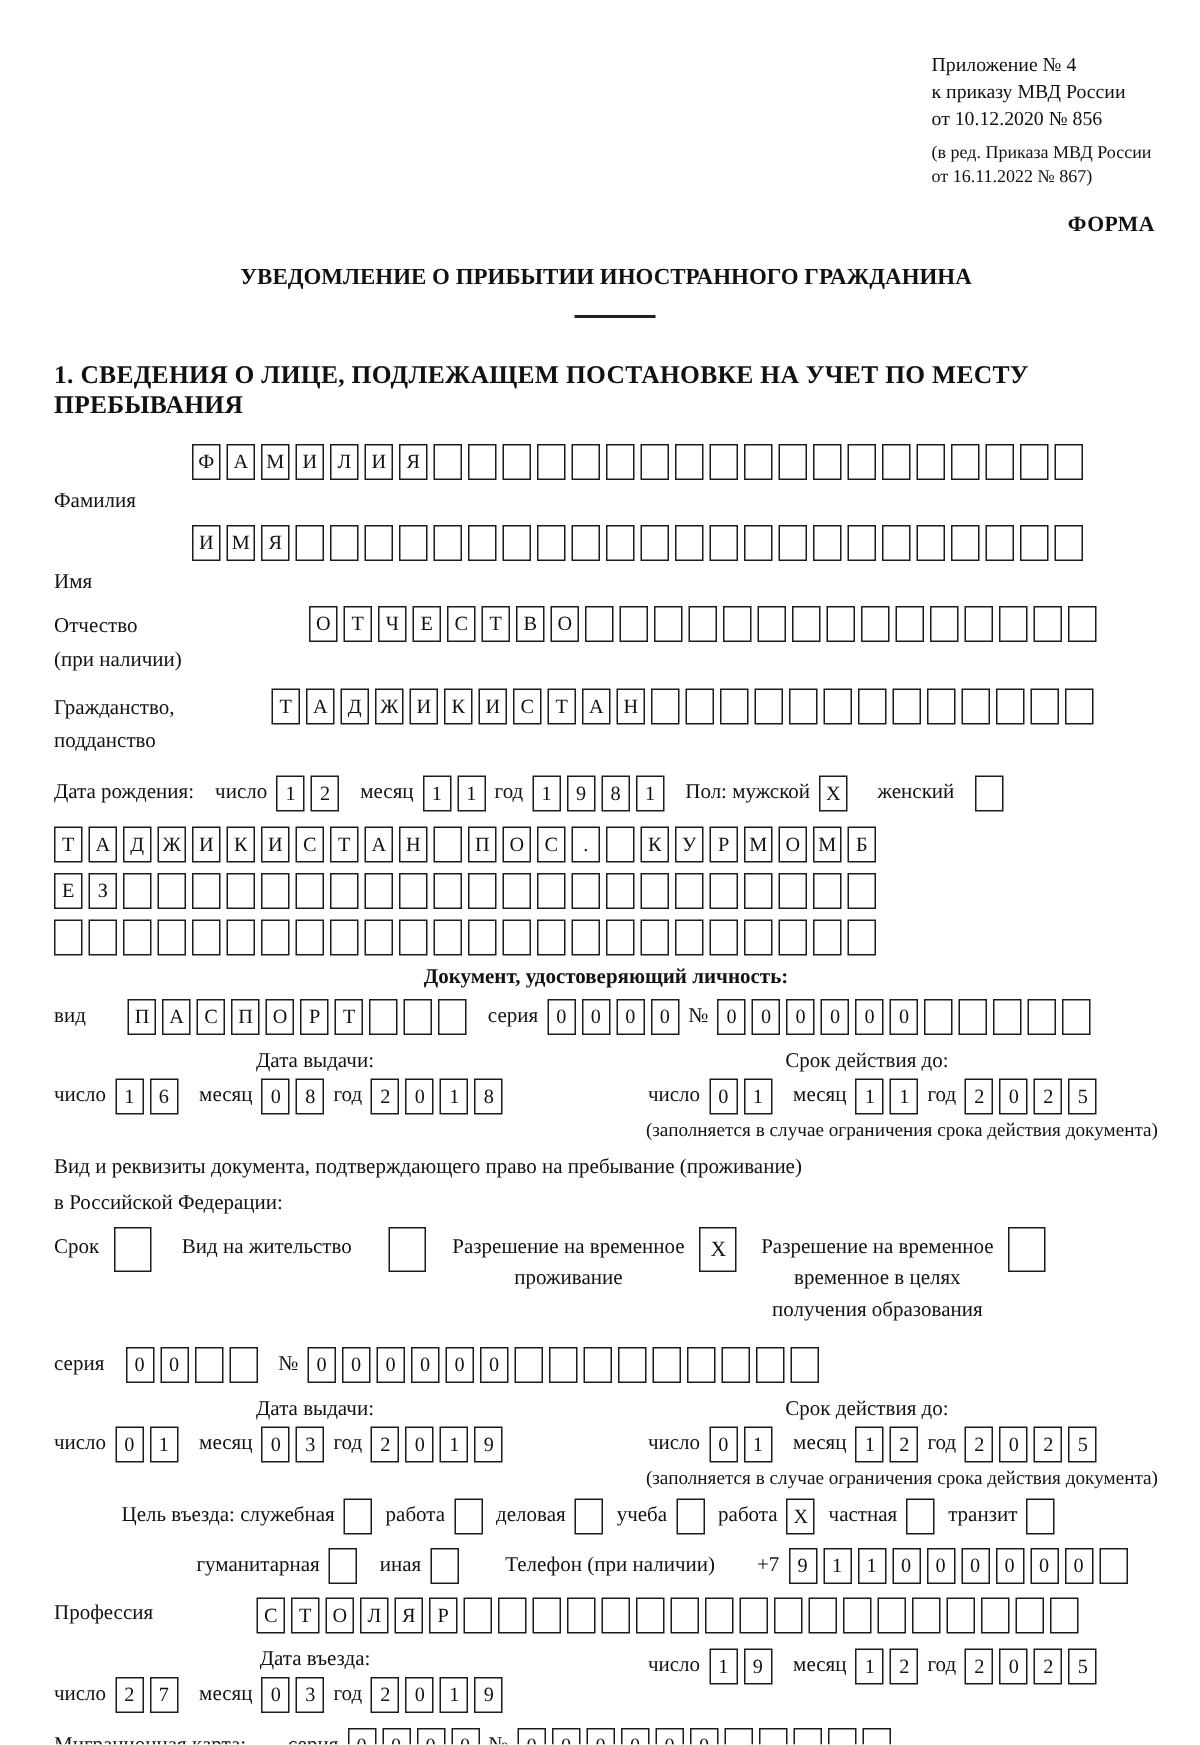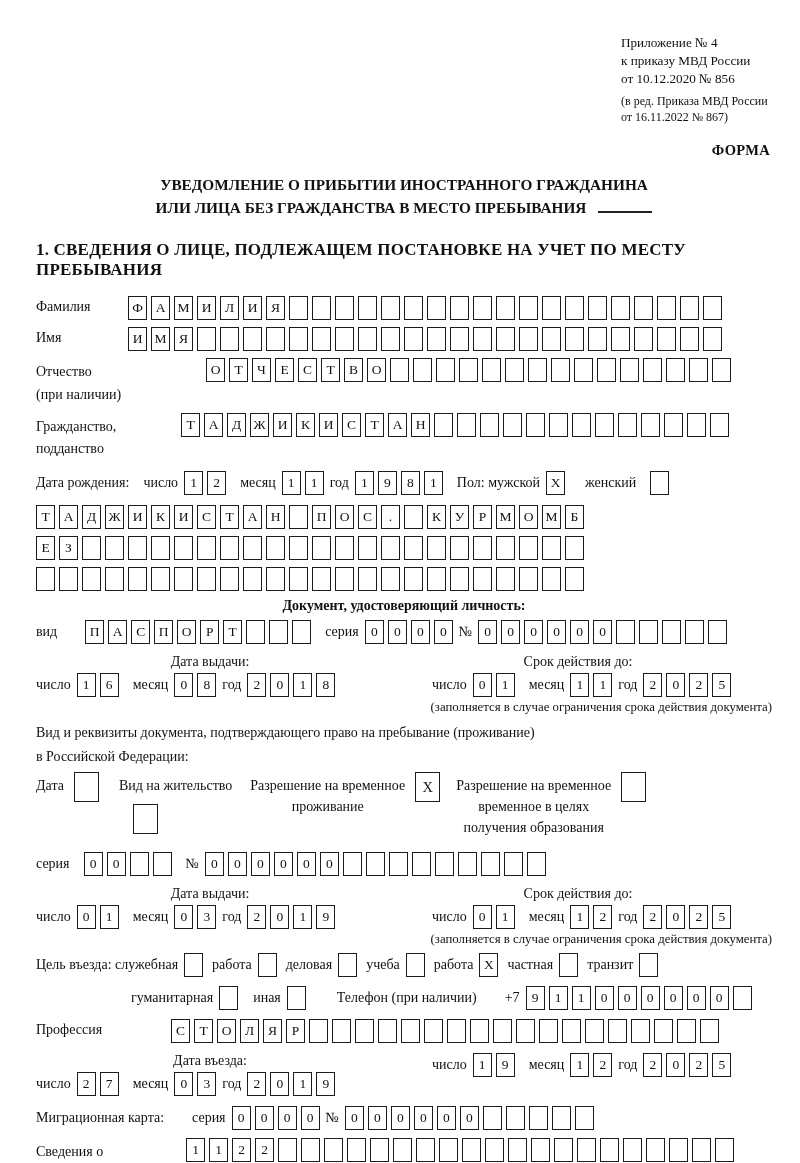--- a/index.html
+++ b/index.html
@@ -18,21 +18,21 @@
   .ref{margin-left:585px;line-height:1.38;font-size:13.2px;}
   .ref .sub{margin-top:4px;font-size:12px;}
   .forma{ text-align:right; font-weight:bold; font-size:14.5px; margin:16px 2px 14px 0; letter-spacing:.3px;}
   .title{text-align:center;font-weight:bold;font-size:15.3px;line-height:1.55;margin-bottom:16px;}
   .blank-line{display:inline-block;width:54px;border-bottom:2px solid #222;height:14px;margin-left:12px;}
   .section1{font-weight:bold;font-size:17px;margin:20px 0 16px 0;letter-spacing:.2px;}
 
   
   .row{display:flex;align-items:flex-start;margin-bottom:7px;}
   .lbl{flex:0 0 auto;padding-top:3px;}
-  .w92{width:92px;} .w145{width:145px;} .w170{width:170px;} .w150{width:150px;} .w135{width:135px;}
+  .w92{width:92px;margin-top:28px;} .w145{width:145px;} .w170{width:170px;} .w150{width:150px;} .w135{width:135px;}
   .multiline{line-height:1.6;}
 
   
   .cells{display:flex;gap:4px;flex-wrap:nowrap;}
   .cell{
     width:17px;height:22px;
     border:1.6px solid #1c1c1c;
     display:flex;align-items:center;justify-content:center;
     font-size:13.5px;font-family:"Liberation Serif","DejaVu Serif",serif;
     background:#fff;flex:0 0 auto;
@@ -49,21 +49,21 @@
   .dgcol1{width:348px;} .dgcol2{flex:1;}
   .dghead{text-align:center;margin-bottom:3px;}
   .dgvals{display:flex;align-items:center;gap:6px;}
   .dgnote{text-align:right;font-size:12.8px;margin:3px 0 6px 0;}
 
   .plain{margin:6px 0 2px 0;line-height:1.7;}
   .visa-row{display:flex;align-items:flex-start;gap:12px;margin:4px 0 14px 0;}
   .visa-row .txt{text-align:center;line-height:1.5;padding-top:3px;}
   .visa-row .pair{display:flex;gap:10px;align-items:flex-start;}
 
-  .purpose-row{display:flex;align-items:center;gap:9px;margin-bottom:9px;flex-wrap:nowrap;}
+  .purpose-row{display:flex;align-items:center;gap:9px;margin-bottom:9px;flex-wrap:nowrap;margin-left:45px;}
   .purpose-row .pair{display:flex;align-items:center;gap:6px;}
   .indent95{margin-left:95px;}
 </style>
 </head>
 <body>
 
 <div class="page">
 
   <div class="ref">
     <div>Приложение № 4</div>
@@ -73,21 +73,21 @@
       <div>(в ред. Приказа МВД России</div>
       <div>от 16.11.2022 № 867)</div>
     </div>
   </div>
 
   <div class="forma">ФОРМА</div>
 
   <div class="title">
     <div>УВЕДОМЛЕНИЕ О ПРИБЫТИИ ИНОСТРАННОГО ГРАЖДАНИНА</div>
     <div>
-      <span>ИЛИ ЛИЦА БЕЗ ГРАЖДАНСТВА В МЕСТО ПРЕБЫВАНИЯ</span><span class="blank-line"></span>
+      <span class="blank-line"></span>
     </div>
   </div>
 
   <div class="section1">1. СВЕДЕНИЯ О ЛИЦЕ, ПОДЛЕЖАЩЕМ ПОСТАНОВКЕ НА УЧЕТ ПО МЕСТУ ПРЕБЫВАНИЯ</div>
 
   <div class="row">
     <div class="lbl w92">Фамилия</div>
     <div class="cells">
         <span class="cell">Ф</span>
         <span class="cell">А</span>
@@ -414,26 +414,26 @@
   </div>
   <div class="dgnote">(заполняется в случае ограничения срока действия документа)</div>
 
   <div class="plain">
     <div>Вид и реквизиты документа, подтверждающего право на пребывание (проживание)</div>
     <div>в Российской Федерации:</div>
   </div>
 
   <div class="visa-row">
     <div class="pair">
-      <span style="padding-top:6px;">Дата</span>
+      <span style="padding-top:6px;">Срок</span>
       <span class="cells big">
           <span class="cell"></span>
         </span>
     </div>
-    <div class="pair" style="margin-left:8px;flex-direction:column;">
+    <div class="pair" style="margin-left:8px;">
       <span style="padding-top:6px;">Вид на жительство</span>
       <span class="cells big" style="margin-left:14px;">
           <span class="cell"></span>
         </span>
     </div>
     <div class="pair" style="margin-left:6px;">
       <div class="txt">
         <div>Разрешение на временное</div>
         <div>проживание</div>
       </div>

